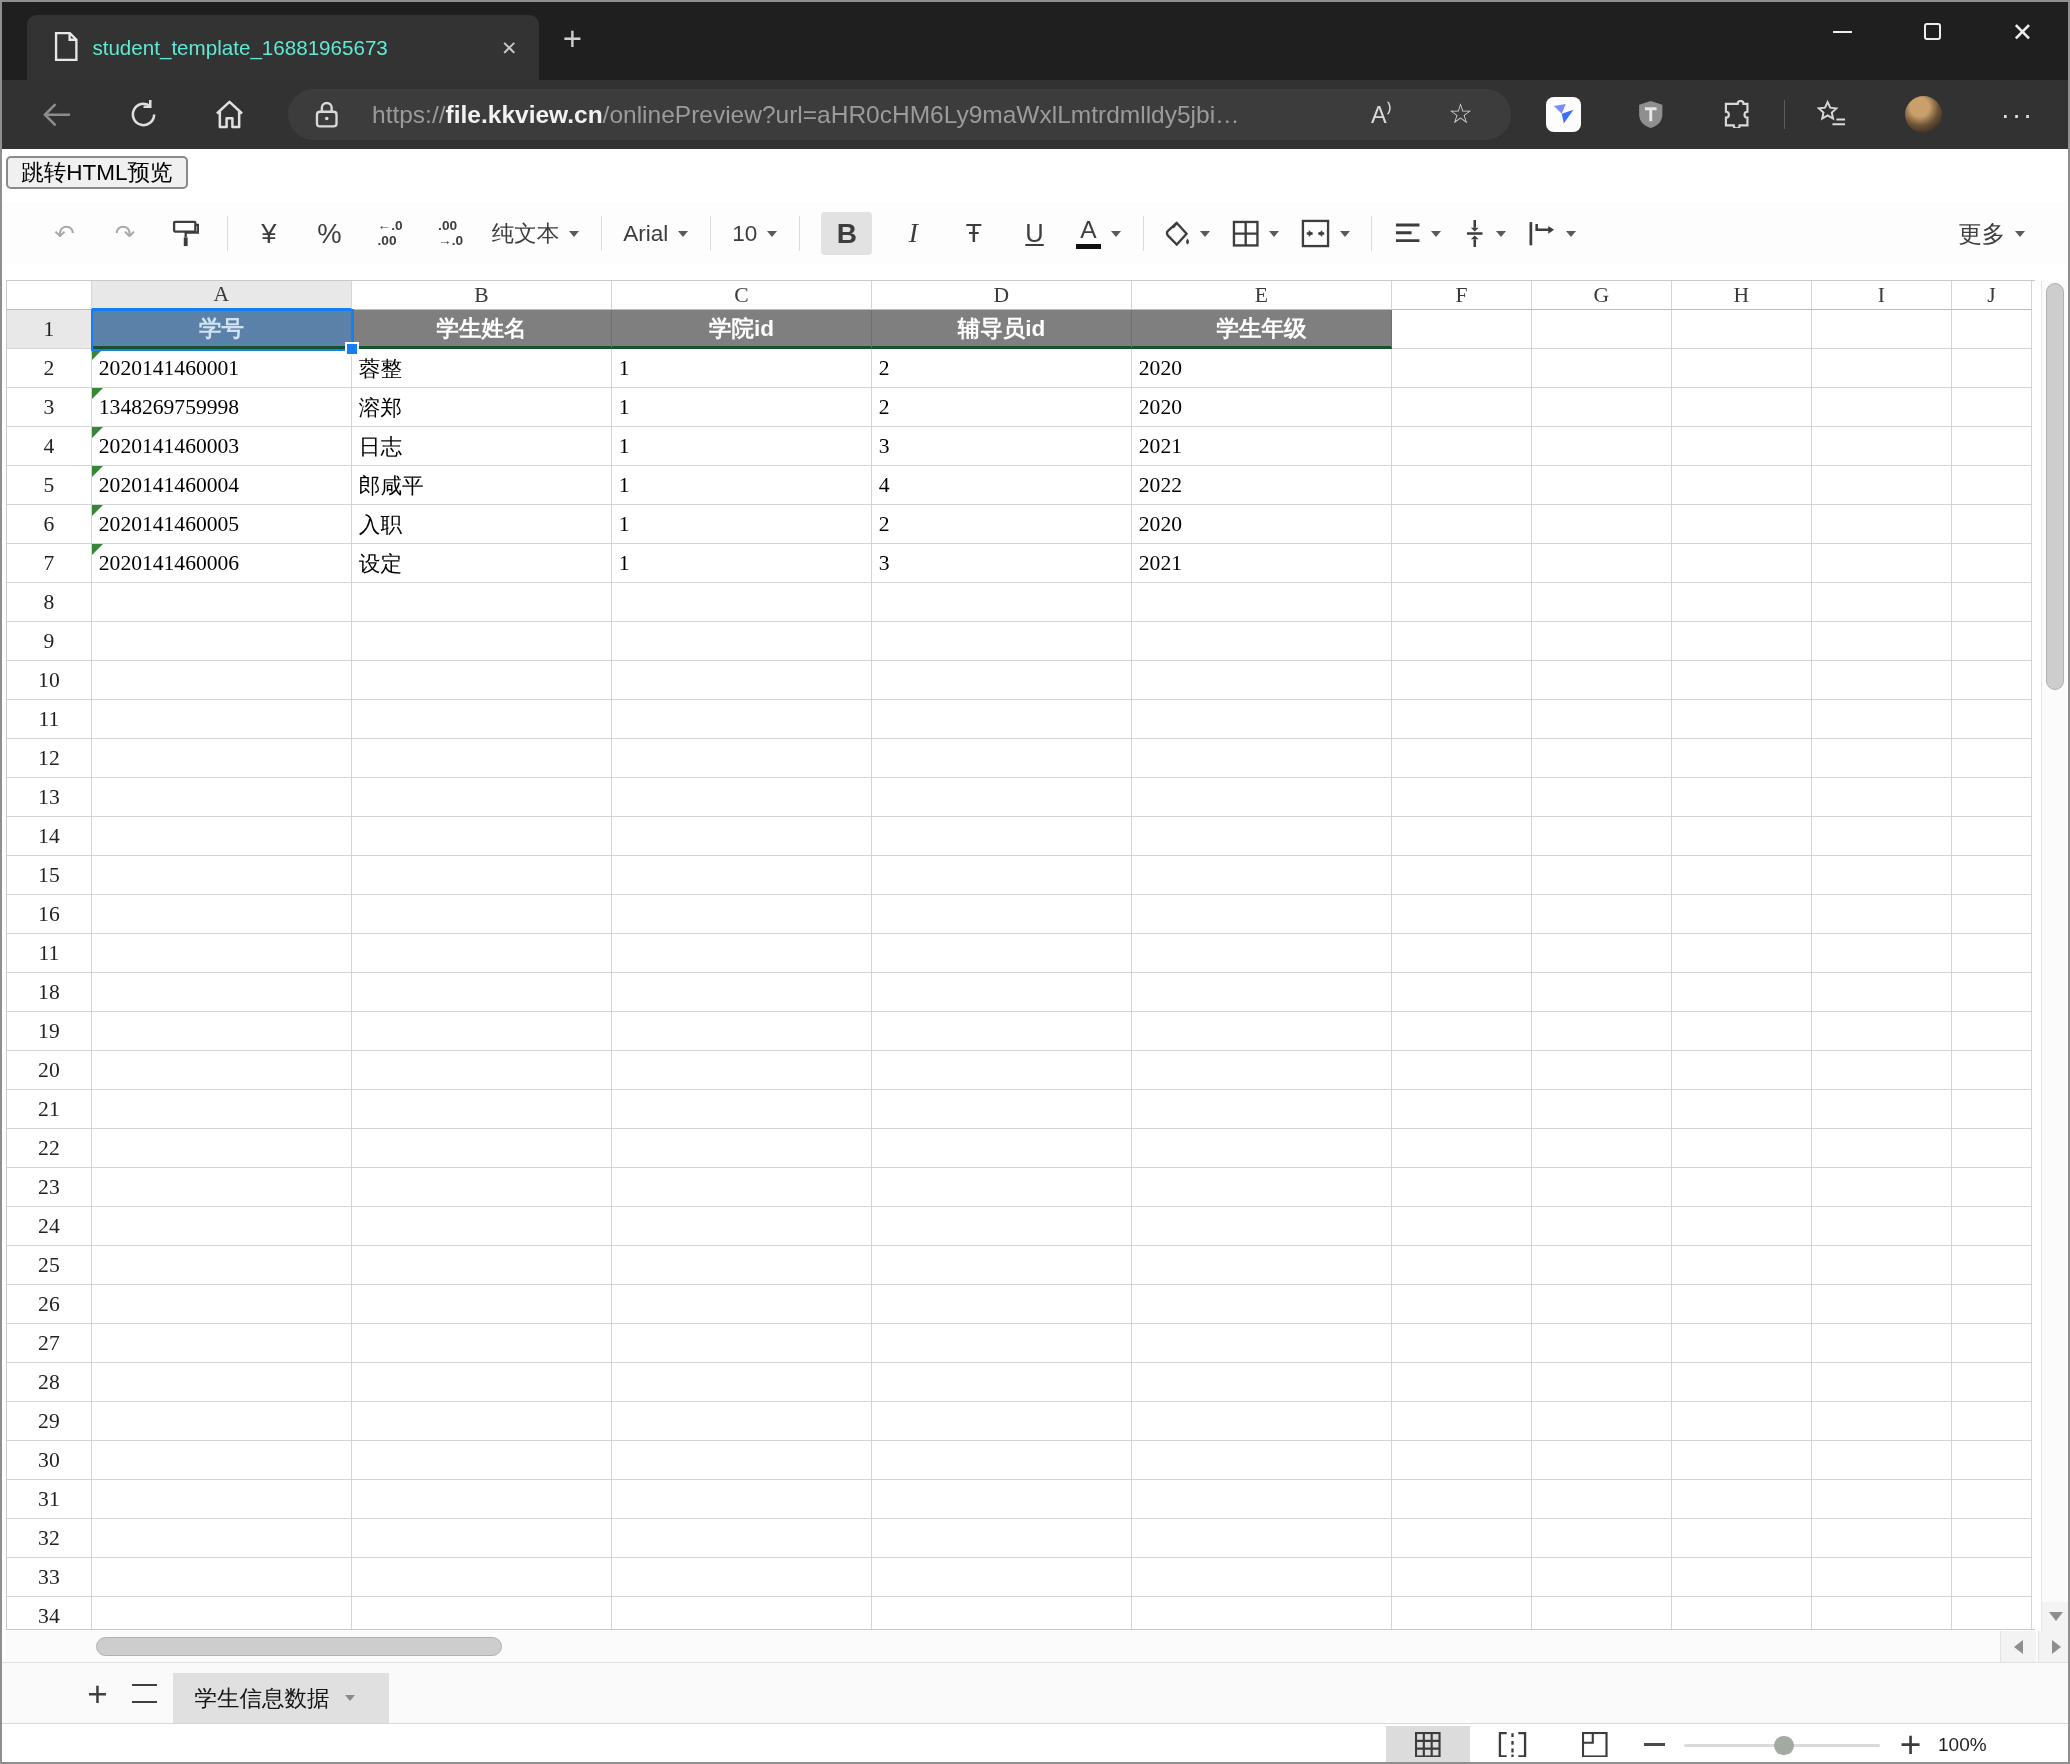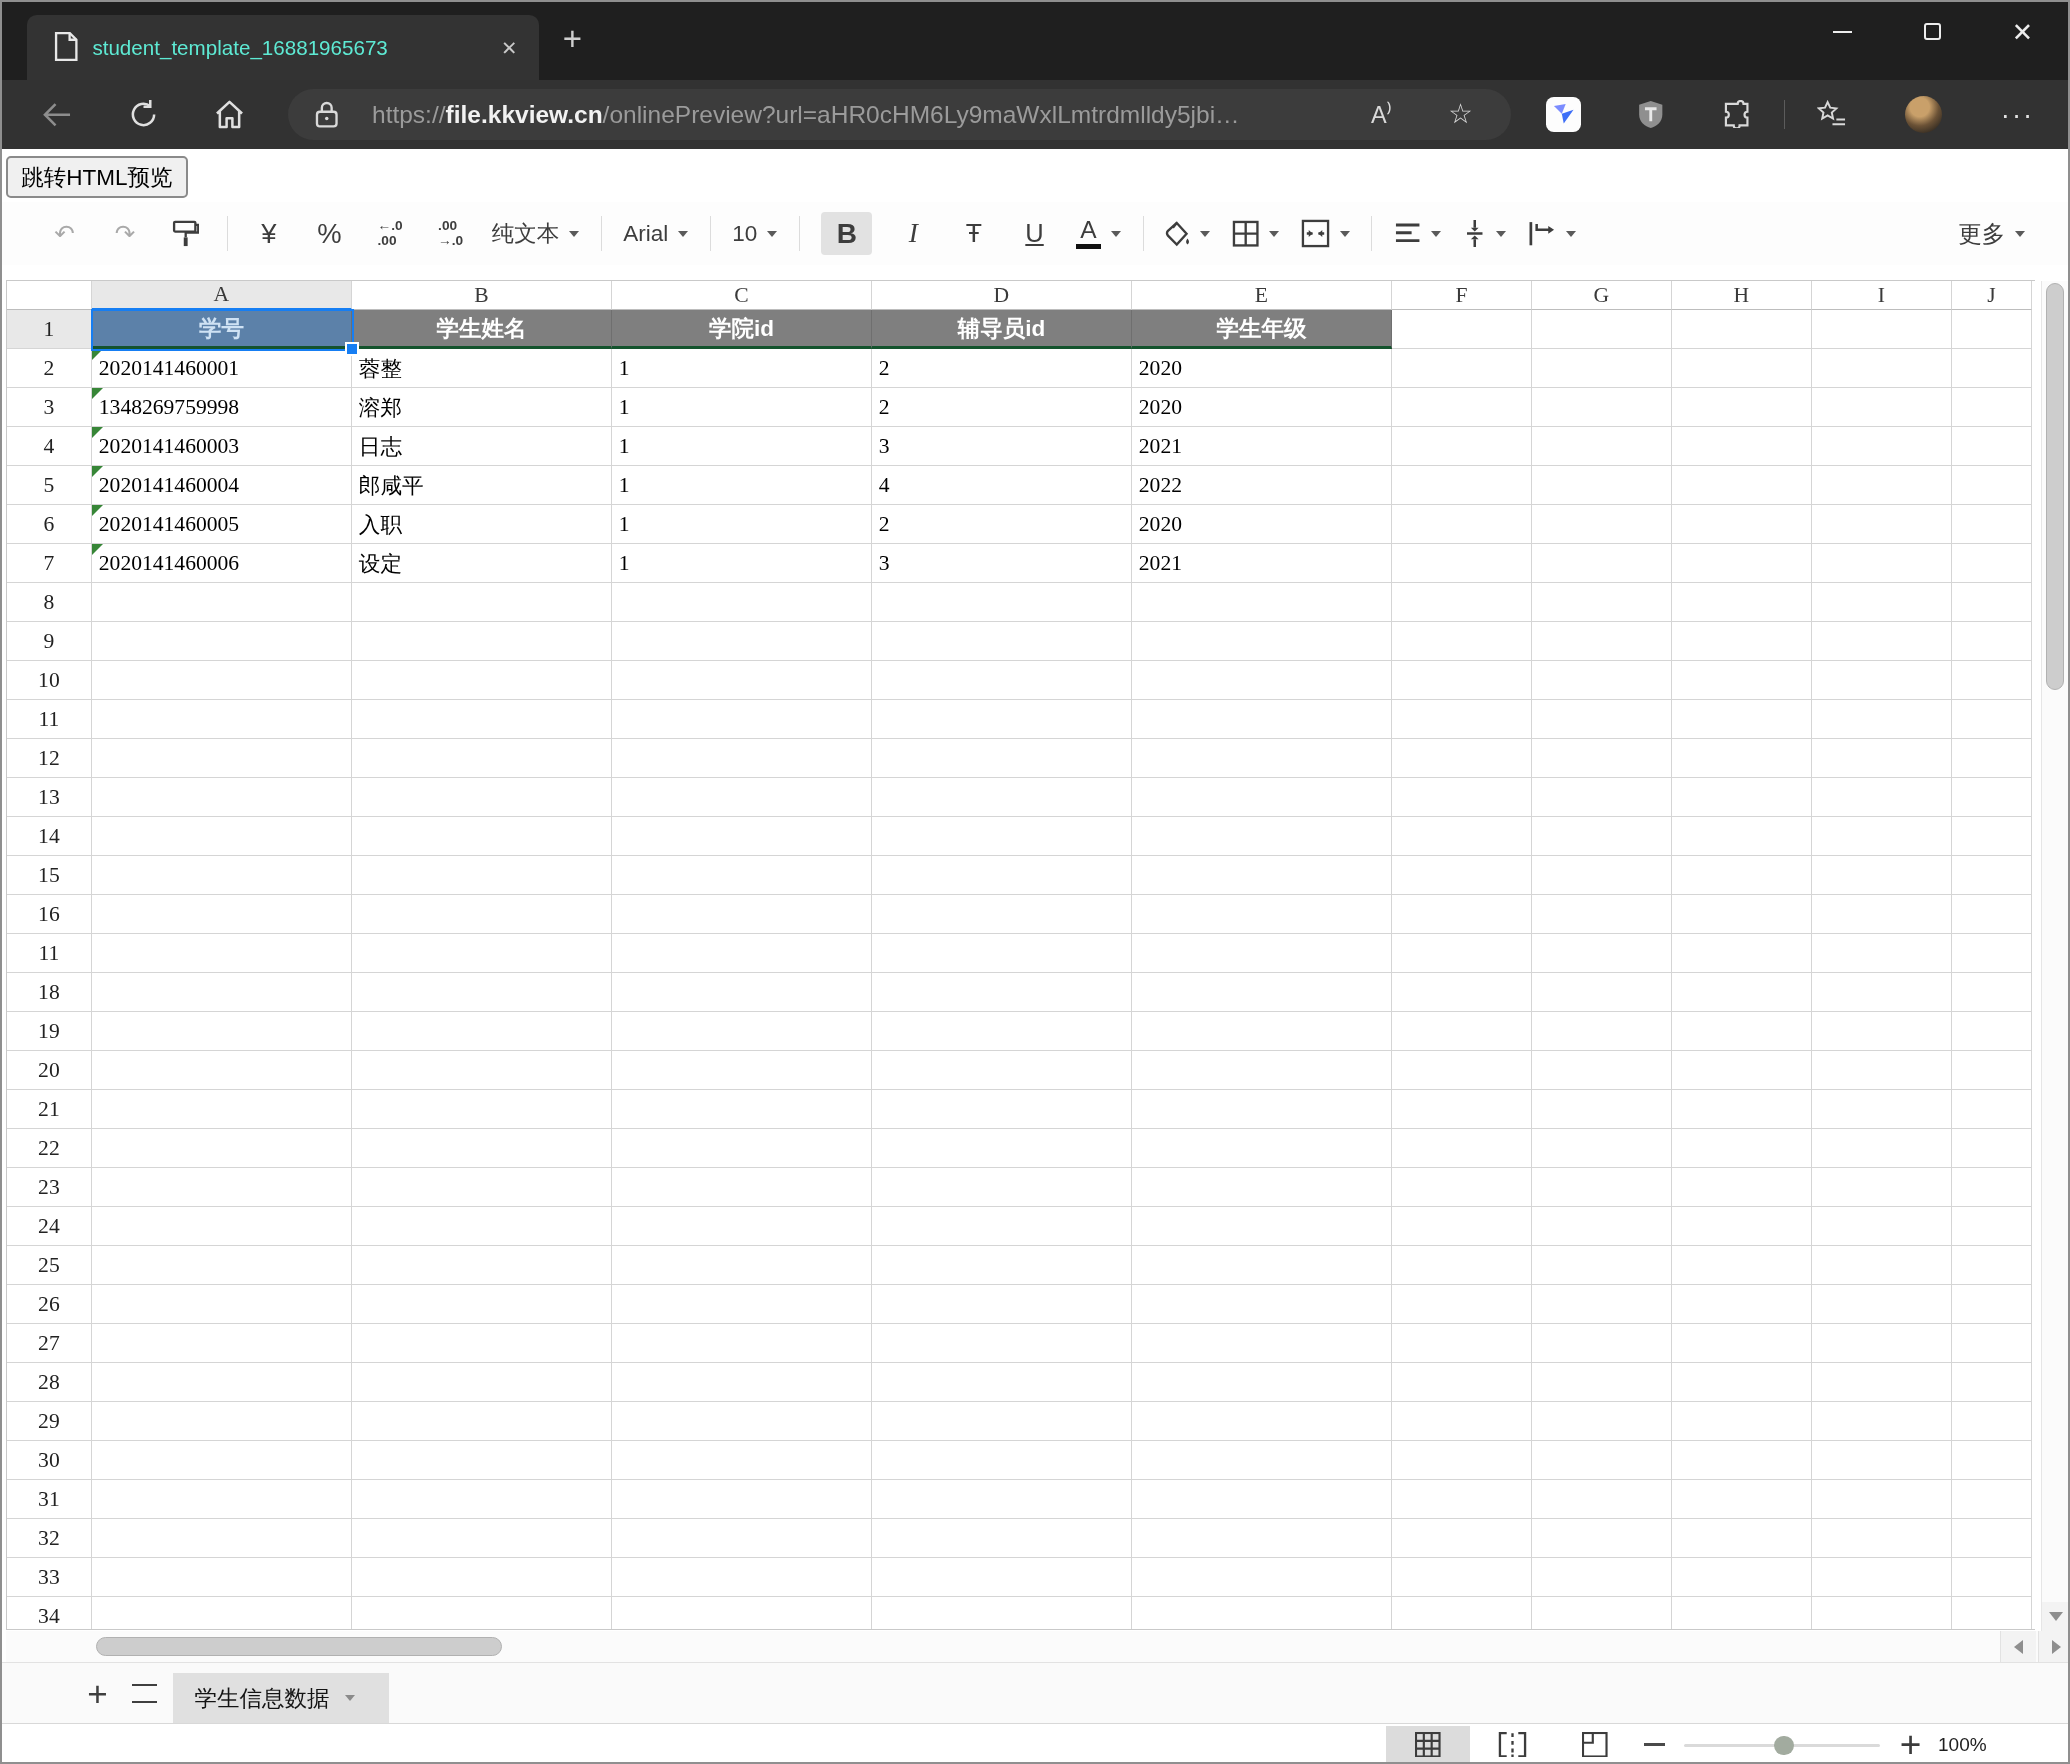--- a/index.html
+++ b/index.html
@@ -45,21 +45,21 @@
   .ext { position:absolute; top:16.7px; width:35px; height:35px; display:flex;
          align-items:center; justify-content:center; }
   .bird { border-radius:7.8px; background:#fdfdfd; }
   .navdiv { position:absolute; left:1784px; top:19.6px; width:1px; height:29px; background:#5c5c5c; }
   .avatar { position:absolute; left:1905px; top:15.7px; width:37px; height:37px; border-radius:50%;
             background:radial-gradient(circle at 40% 30%, #c9a06a 0 28%, #6b5236 55%, #23201c 90%); }
   .dots { position:absolute; left:1990px; top:0; height:69px; width:55px; color:#e2e2e2;
           font-size:27.4px; display:flex; align-items:center; justify-content:center; letter-spacing:2px;}
 
   
-  .pgbtn { position:absolute; top:156px; height:42px; background:#f0f0f0;
+  .pgbtn { position:absolute; top:156px; height:33px; background:#f0f0f0;
            border:2px solid #8a8a8a; border-radius:4.9px; font-size:22.5px; color:#000;
            display:flex; align-items:center; justify-content:center;
            font-family:"Liberation Sans", sans-serif; }
   .btn-preview { left:5.9px; width:182px; }
   .btn-print { left:196px; width:55px;margin-top:48px; }
 
   
   .ssbar { position:absolute; left:0; top:202px; width:2070px; height:63px; background:#fdfdfd;
            display:flex; align-items:center; padding:0 39px 0 45px; }
   .tbi { display:flex; align-items:center; justify-content:center; height:43px; min-width:39px;

